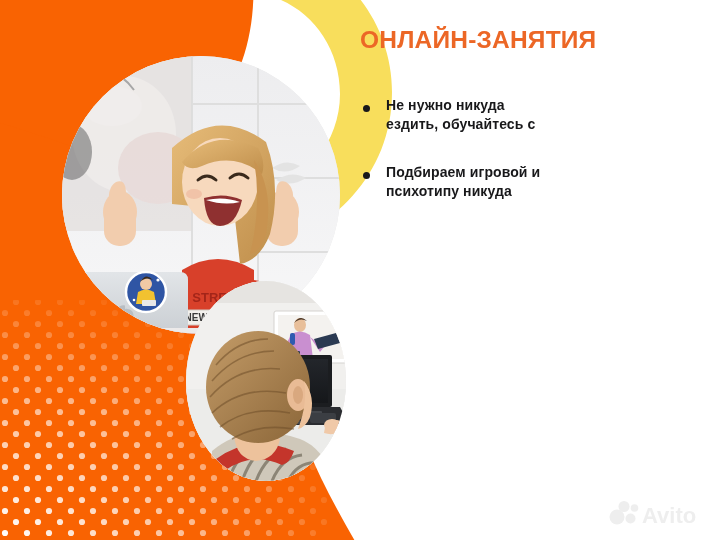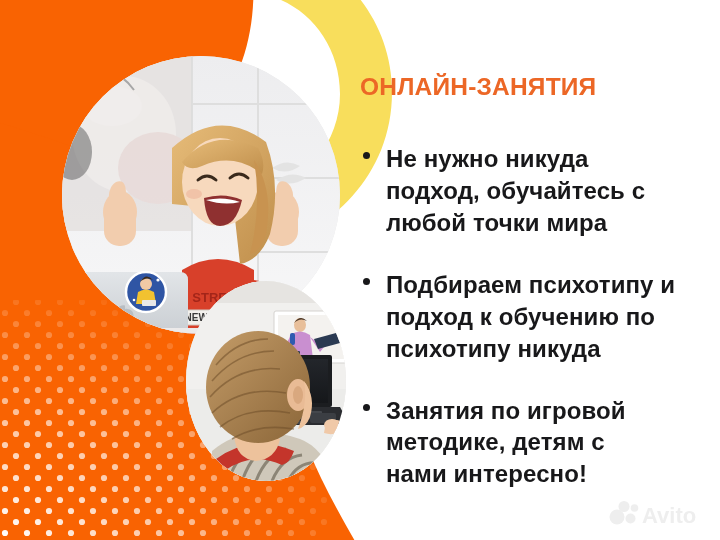--- a/index.html
+++ b/index.html
@@ -50,21 +50,21 @@
   .photo svg { display: block; width: 100%; height: 100%; }
 
   
   .content {
     position: absolute;
     left: 360px;
     top: 0;
     width: 360px;
     height: 540px;
     box-sizing: border-box;
-    padding: 71px 24px 24px 0;
+    padding: 24px 24px 24px 0;
   }
   .headline {
     margin: 0;
     color: #ec6726;
     font-size: 24.5px;
     line-height: 1.31;
     font-weight: 700;
     letter-spacing: 0.2px;
     text-transform: uppercase;
     width: 320px;
@@ -75,21 +75,21 @@
     list-style: none;
     margin: 40px 0 0 0;
     padding: 0;
     width: 320px;
   }
   .bullet {
     position: relative;
     padding-left: 26px;
     margin-bottom: 30px;
     color: #18181a;
-    font-size: 24px;
+    font-size: 14px;
     line-height: 1.33;
     font-weight: 700;
     letter-spacing: 0.1px;
   }
   .bullet:last-child { margin-bottom: 0; }
   .bullet-dot {
     position: absolute;
     left: 3px;
     top: 9px;
     width: 7px;
@@ -366,34 +366,26 @@
   <div class="content">
 
     <h1 class="headline">
       <span class="hl-line">ОНЛАЙН-ЗАНЯТИЯ</span>
     </h1>
 
     <ul class="bullets">
       <li class="bullet">
         <span class="bullet-dot"></span>
         <span class="bullet-text">Не нужно никуда</span>
-        <span class="bullet-text">подход, обучайтесь с</span>
-        <span class="bullet-text">любой точки мира</span>
+        <span class="bullet-text">ездить, обучайтесь с</span>
       </li>
       <li class="bullet">
         <span class="bullet-dot"></span>
-        <span class="bullet-text">Подбираем психотипу и</span>
-        <span class="bullet-text">подход к обучению по</span>
+        <span class="bullet-text">Подбираем игровой и</span>
         <span class="bullet-text">психотипу никуда</span>
-      </li>
-      <li class="bullet">
-        <span class="bullet-dot"></span>
-        <span class="bullet-text">Занятия по игровой</span>
-        <span class="bullet-text">методике, детям с</span>
-        <span class="bullet-text">нами интересно!</span>
       </li>
     </ul>
   </div>
 
   <div class="watermark">
     <svg width="98" height="30" viewBox="0 0 98 30" aria-hidden="true">
       <g fill="#e2e2e2">
         <circle cx="9" cy="19" r="7.5"></circle>
         <circle cx="22.5" cy="20.5" r="5"></circle>
         <circle cx="16" cy="8.5" r="5.5"></circle>

